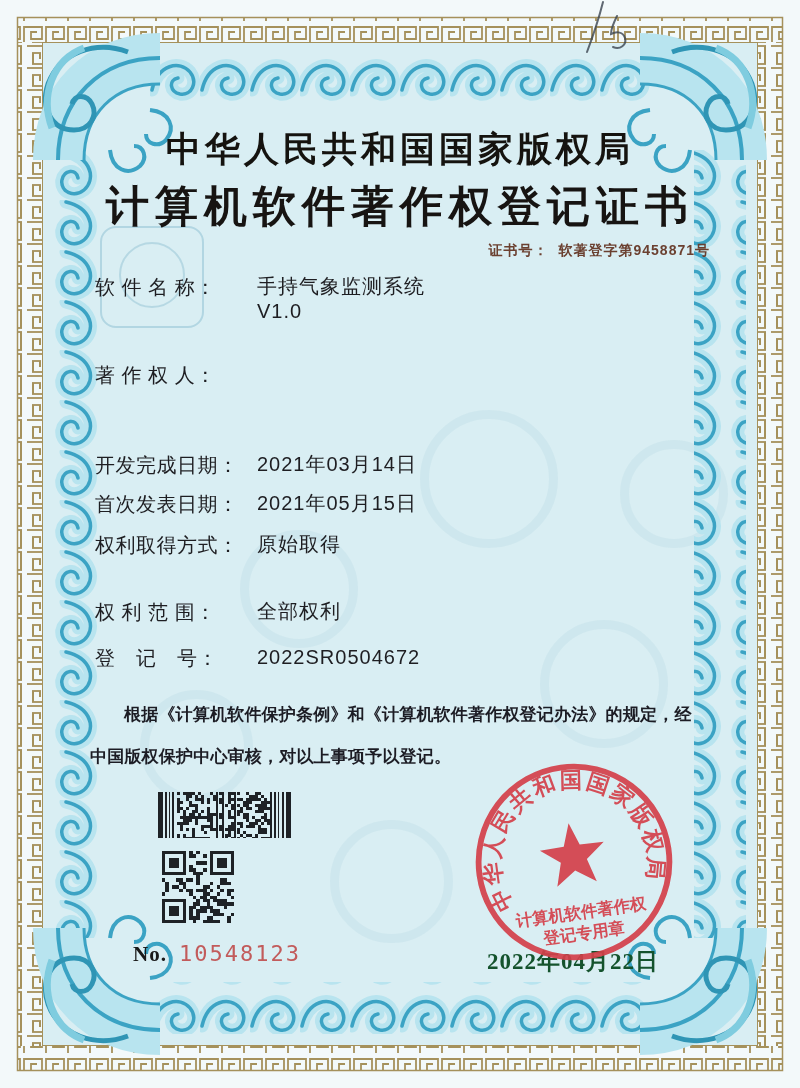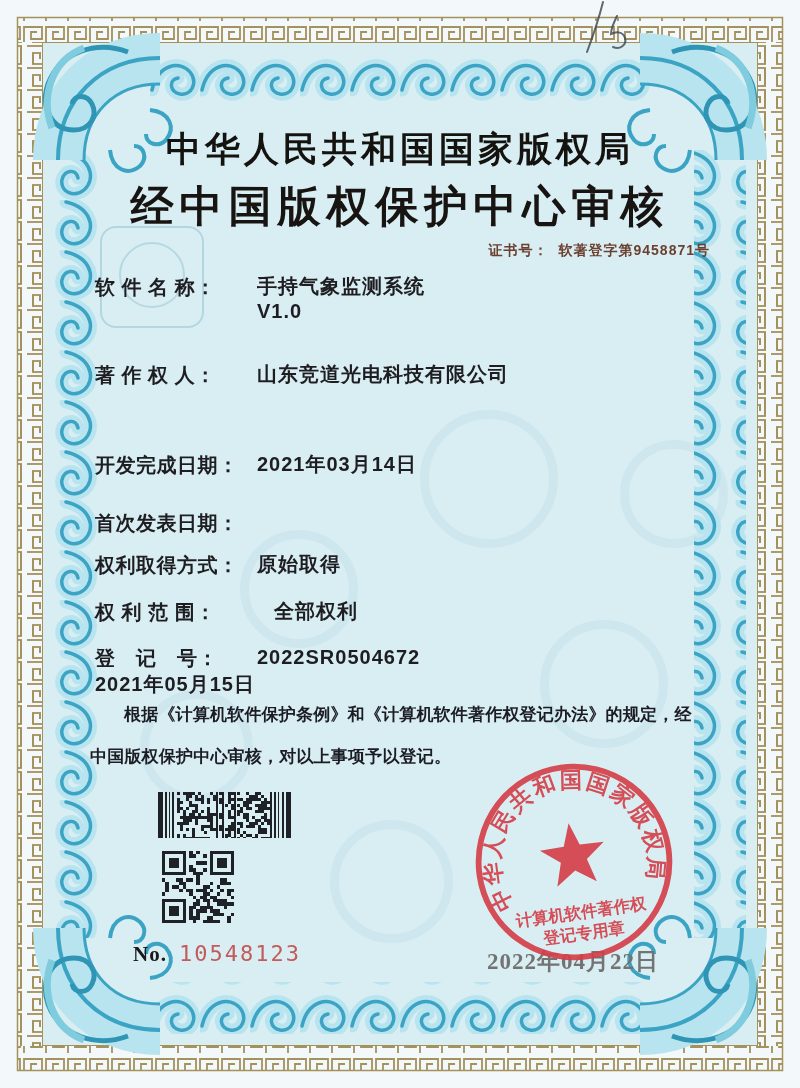--- a/index.html
+++ b/index.html
@@ -21,36 +21,36 @@
 
   .authority{position:absolute;top:126px;left:0;width:100%;text-align:center;
     font-family:"Liberation Serif","DejaVu Serif",serif;font-size:35px;font-weight:700;
     letter-spacing:4px;color:#15130f;}
   .cert-title{position:absolute;top:178px;left:0;width:100%;text-align:center;
     font-family:"Liberation Serif","DejaVu Serif",serif;font-size:43px;font-weight:700;
     letter-spacing:6px;color:#171412;}
   .certno{position:absolute;top:242px;right:90px;font-size:14px;font-weight:700;color:#6b4030;letter-spacing:1px;}
   .certno .lbl{margin-right:10px;}
 
-  .field-row{position:absolute;left:95px;font-size:20px;font-weight:700;color:#1e1e22;display:flex;}
+  .field-row{position:absolute;left:95px;font-size:20px;font-weight:400;color:#1e1e22;display:flex;}
   .field-row .flabel{display:inline-block;width:162px;flex:0 0 162px;letter-spacing:0.5px;}
   .field-row .fvalue{display:inline-block;white-space:pre-line;line-height:25px;letter-spacing:1px;}
 
   .statement{position:absolute;left:90px;top:694px;width:614px;font-size:17px;font-weight:700;
     color:#1c1c24;line-height:42px;text-indent:2em;letter-spacing:0.2px;}
 
   .barcode{position:absolute;left:158px;top:792px;width:133px;height:46px;}
   .qrcode{position:absolute;left:162px;top:851px;width:72px;height:72px;}
 
   .serial{position:absolute;left:133px;top:941px;font-size:21px;}
   .serial .no-lbl{font-family:"Liberation Serif","DejaVu Serif",serif;font-weight:700;color:#1a1a1a;letter-spacing:1px;}
   .serial .no-val{font-family:"DejaVu Sans Mono",monospace;color:#c25b5b;font-size:22px;margin-left:12px;letter-spacing:2px;}
 
   .issue-date{position:absolute;left:487px;top:946px;font-family:"Liberation Serif","DejaVu Serif",serif;
-    font-size:23px;font-weight:700;color:#737373;letter-spacing:1px;z-index:3;}
+    font-size:23px;font-weight:700;color:#14532d;letter-spacing:1px;z-index:3;}
 
   .seal{position:absolute;left:468px;top:756px;width:212px;height:212px;z-index:4;transform:rotate(-8deg);opacity:0.92;}
 
   .handwriting{position:absolute;left:565px;top:0px;width:90px;height:55px;z-index:5;}
 </style>
 </head>
 <body>
 
 <div class="page">
 
@@ -105,48 +105,47 @@
 
     <use href="#cornerTL"></use>
     <use href="#cornerTL" transform="translate(800,0) scale(-1,1)"></use>
     <use href="#cornerTL" transform="translate(0,1088) scale(1,-1)"></use>
     <use href="#cornerTL" transform="translate(800,1088) scale(-1,-1)"></use>
   </svg>
 
   <div class="content">
 
     <div class="authority">中华人民共和国国家版权局</div>
-    <div class="cert-title">经中国版权保护中心审核</div>
+    <div class="cert-title">计算机软件著作权登记证书</div>
 
     <div class="certno">
       <span class="lbl">证书号：</span><span>软著登字第9458871号</span>
     </div>
 
     <div class="field-row" style="top:274px;">
       <span class="flabel">软 件 名 称：</span>
       <span class="fvalue">手持气象监测系统
 V1.0</span>
     </div>
     <div class="field-row" style="top:362px;">
       <span class="flabel">著 作 权 人：</span>
-      <span class="fvalue">山东竞道光电科技有限公司</span>
     </div>
     <div class="field-row" style="top:452px;">
       <span class="flabel">开发完成日期：</span>
       <span class="fvalue">2021年03月14日</span>
     </div>
-    <div class="field-row" style="top:510px;flex-direction:column;">
+    <div class="field-row" style="top:491px;">
       <span class="flabel">首次发表日期：</span>
       <span class="fvalue">2021年05月15日</span>
     </div>
-    <div class="field-row" style="top:552px;">
+    <div class="field-row" style="top:532px;">
       <span class="flabel">权利取得方式：</span>
       <span class="fvalue">原始取得</span>
     </div>
-    <div class="field-row" style="top:599px;gap:17px;">
+    <div class="field-row" style="top:599px;">
       <span class="flabel">权 利 范 围：</span>
       <span class="fvalue">全部权利</span>
     </div>
     <div class="field-row" style="top:645px;justify-content:center;">
       <span class="flabel">登　记　号：</span>
       <span class="fvalue">2022SR0504672</span>
     </div>
 
     <div class="statement">根据《计算机软件保护条例》和《计算机软件著作权登记办法》的规定，经中国版权保护中心审核，对以上事项予以登记。</div>
 

